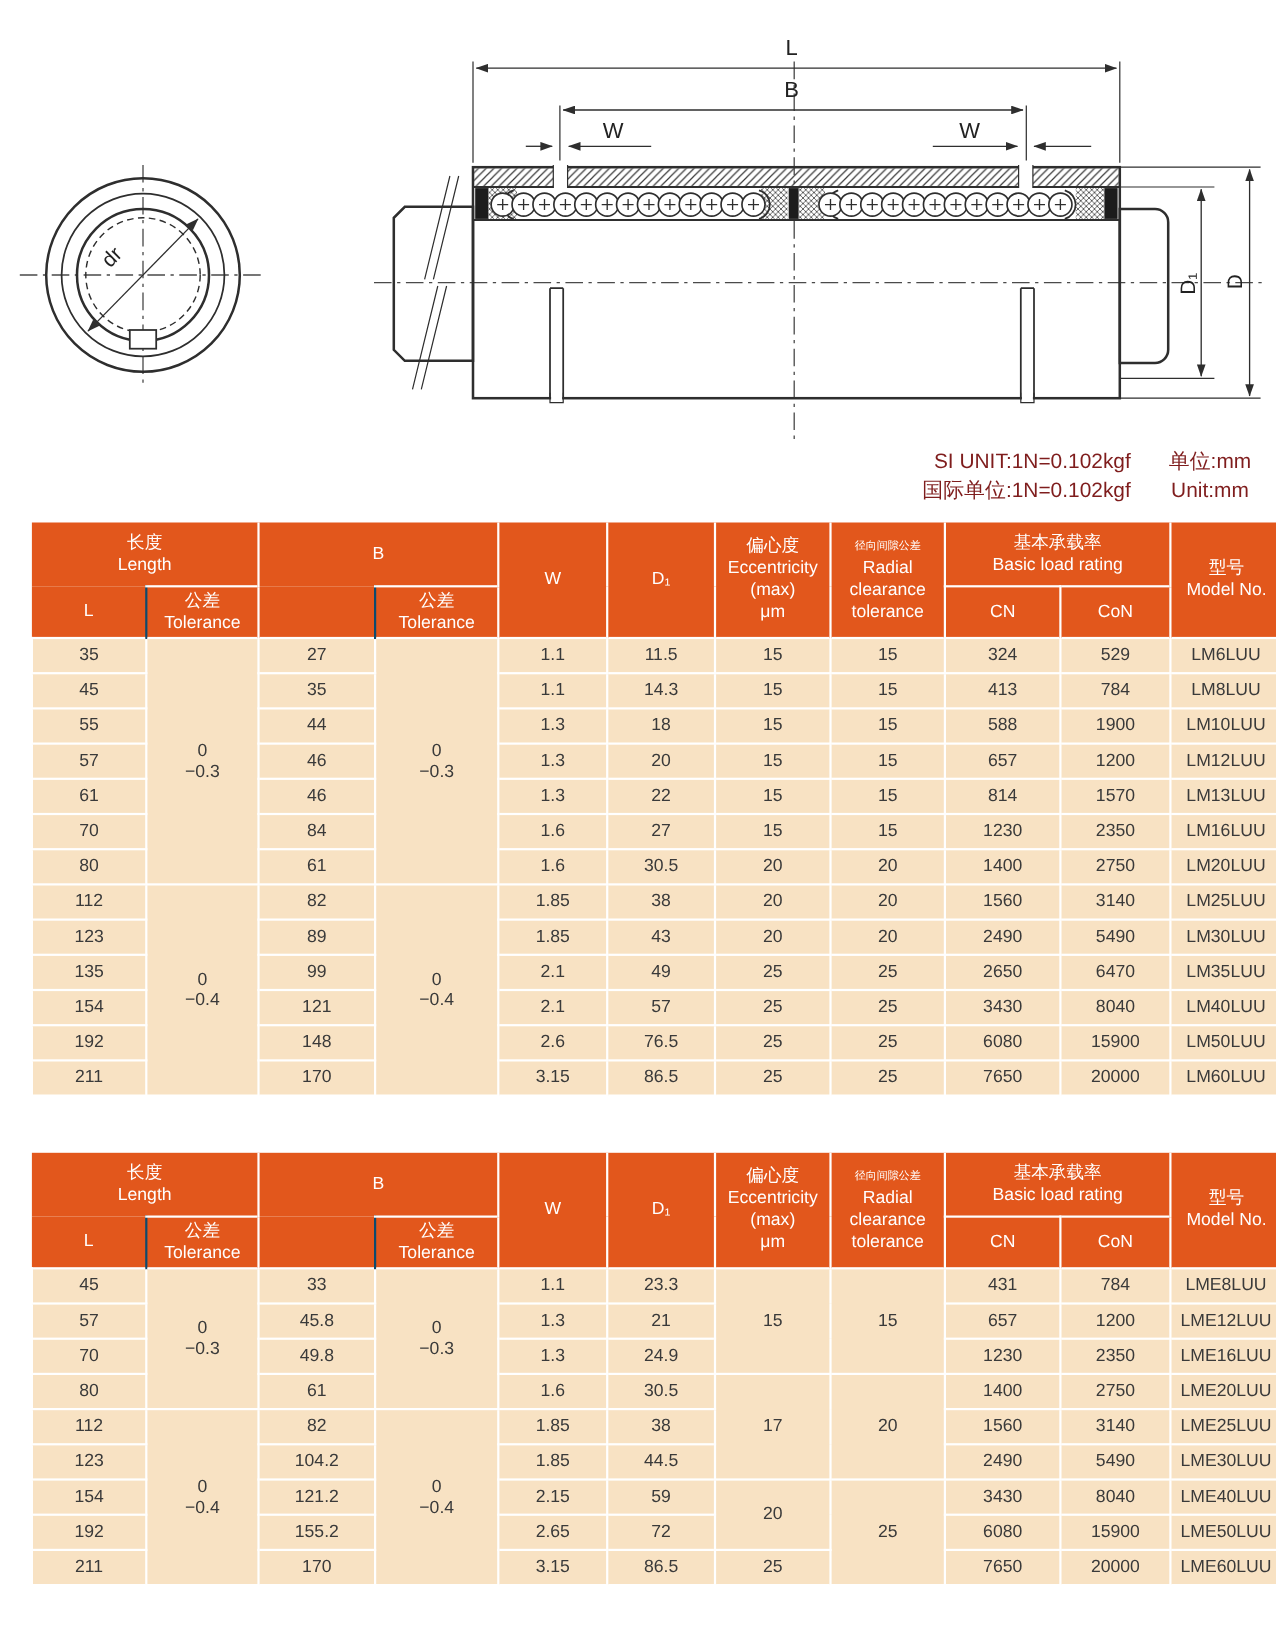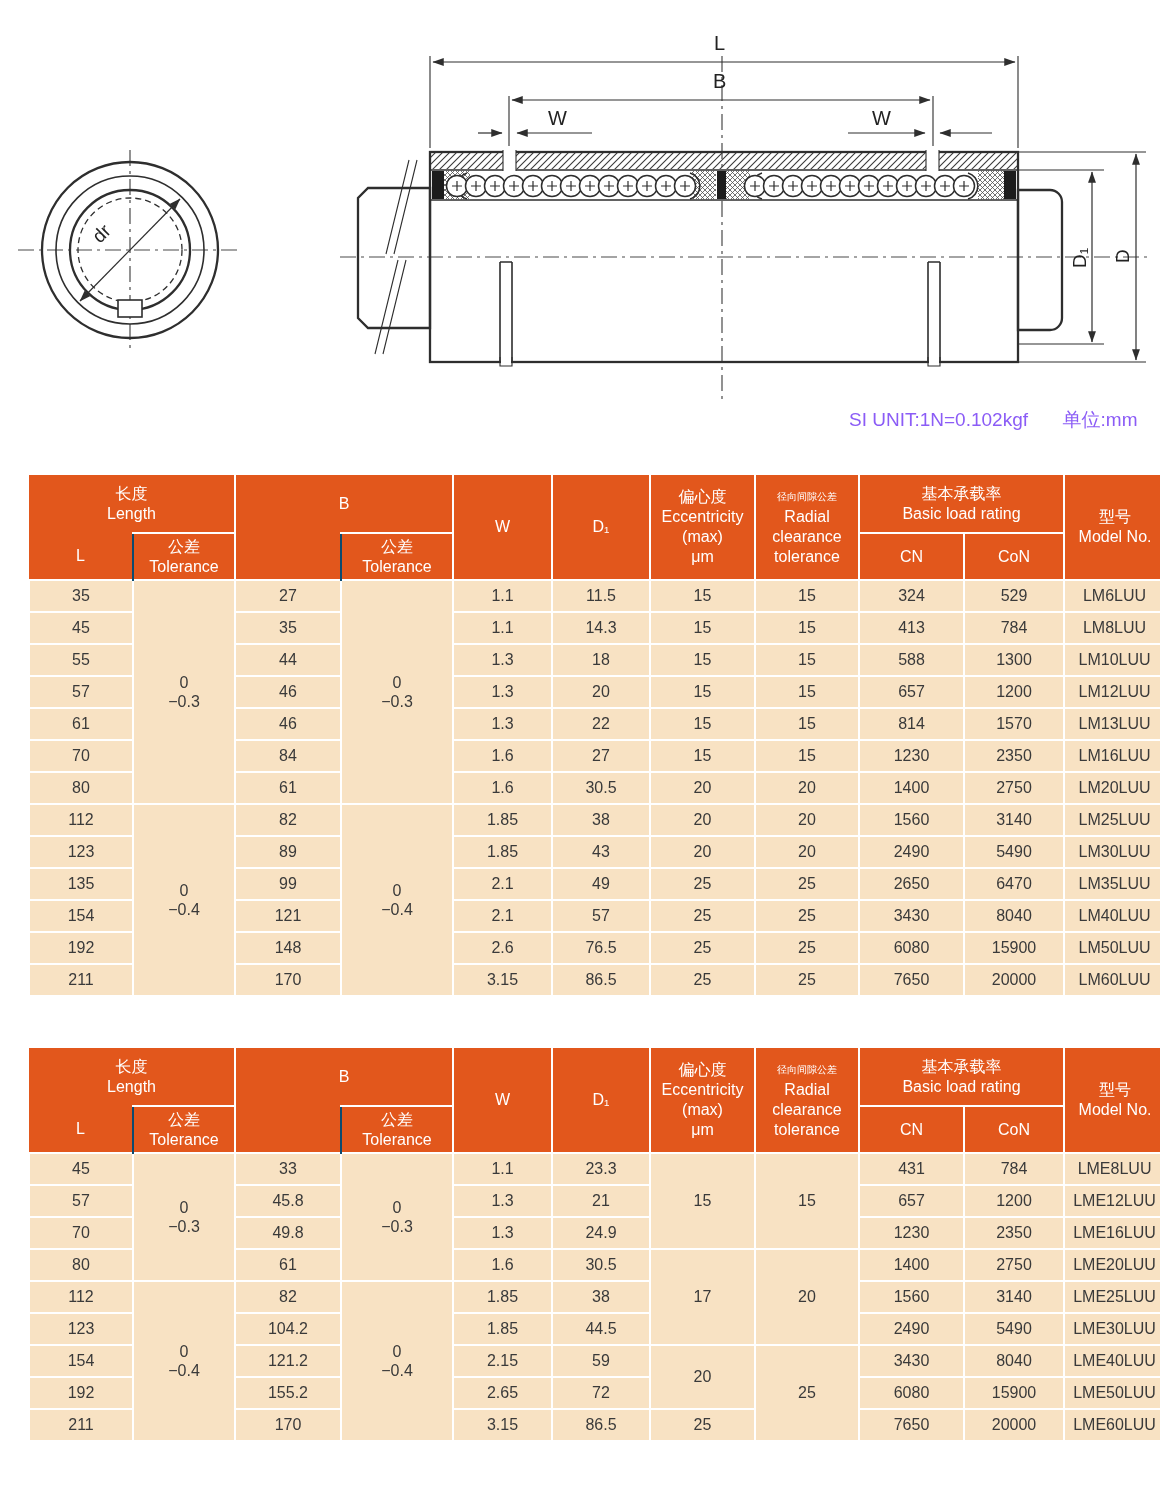--- a/index.html
+++ b/index.html
@@ -11,21 +11,21 @@
   svg text{font-family:"Liberation Sans","DejaVu Sans",sans-serif;fill:#222;}
   .ln{stroke:#2e2e2e;stroke-width:2.3;fill:none;}
   .ln2{stroke:#2e2e2e;stroke-width:1.6;fill:none;}
   .tn{stroke:#2e2e2e;stroke-width:1.1;fill:none;}
   .dim{stroke:#2e2e2e;stroke-width:1.2;fill:none;}
   .cl{stroke:#4a4a4a;stroke-width:1.2;fill:none;stroke-dasharray:16 5 3 5;}
   .dash{stroke:#2e2e2e;stroke-width:1.3;fill:none;stroke-dasharray:6 4;}
   .wht{fill:#fff;}
 
   
-  .unit-note{position:absolute;top:406px;right:14px;color:#8b5cf6;margin-left:48px;}
+  .unit-note{position:absolute;top:406px;right:14px;color:#7f1d1d;margin-left:48px;}
   .unit-line{display:grid;grid-template-columns:auto 92px;column-gap:26px;
              font-size:19px;line-height:27px;}
   .unit-line .u-left{text-align:right;}
   .unit-line .u-right{text-align:center;}
 
   
   table.spec{border-collapse:collapse;table-layout:fixed;position:absolute;left:28px;
              width:1136px;}
   #t1{top:475px;} #t2{top:1048px;}
   .spec th{background:#E2571C;color:#fff;font-weight:normal;font-size:16px;
@@ -172,20 +172,24 @@
       <path class="dim" d="M1136 154 V360" marker-start="url(#arw)" marker-end="url(#arw)"></path>
       <text x="1116" y="262" font-size="19" transform="rotate(-90 1123 256)">D</text>
     </g>
   </svg>
 
   <div class="unit-note">
     <div class="unit-line">
       <span class="u-left">SI UNIT:1N=0.102kgf</span>
       <span class="u-right">单位:mm</span>
     </div>
+    <div class="unit-line">
+      <span class="u-left">国际单位:1N=0.102kgf</span>
+      <span class="u-right">Unit:mm</span>
+    </div>
   </div>
 
   <table class="spec" id="t1">
     <colgroup>
       <col style="width:104px">
         <col style="width:102px">
         <col style="width:106px">
       <col style="width:112px">
         <col style="width:99px">
         <col style="width:98px">
@@ -272,21 +276,21 @@
         <td>LM8LUU</td>
       </tr>
       <tr>
         <td>55</td>
         <td>44</td>
         <td>1.3</td>
         <td>18</td>
         <td>15</td>
         <td>15</td>
         <td>588</td>
-        <td>1300</td>
+        <td>1900</td>
         <td>LM10LUU</td>
       </tr>
       <tr>
         <td>57</td>
         <td>46</td>
         <td>1.3</td>
         <td>20</td>
         <td>15</td>
         <td>15</td>
         <td>657</td>

